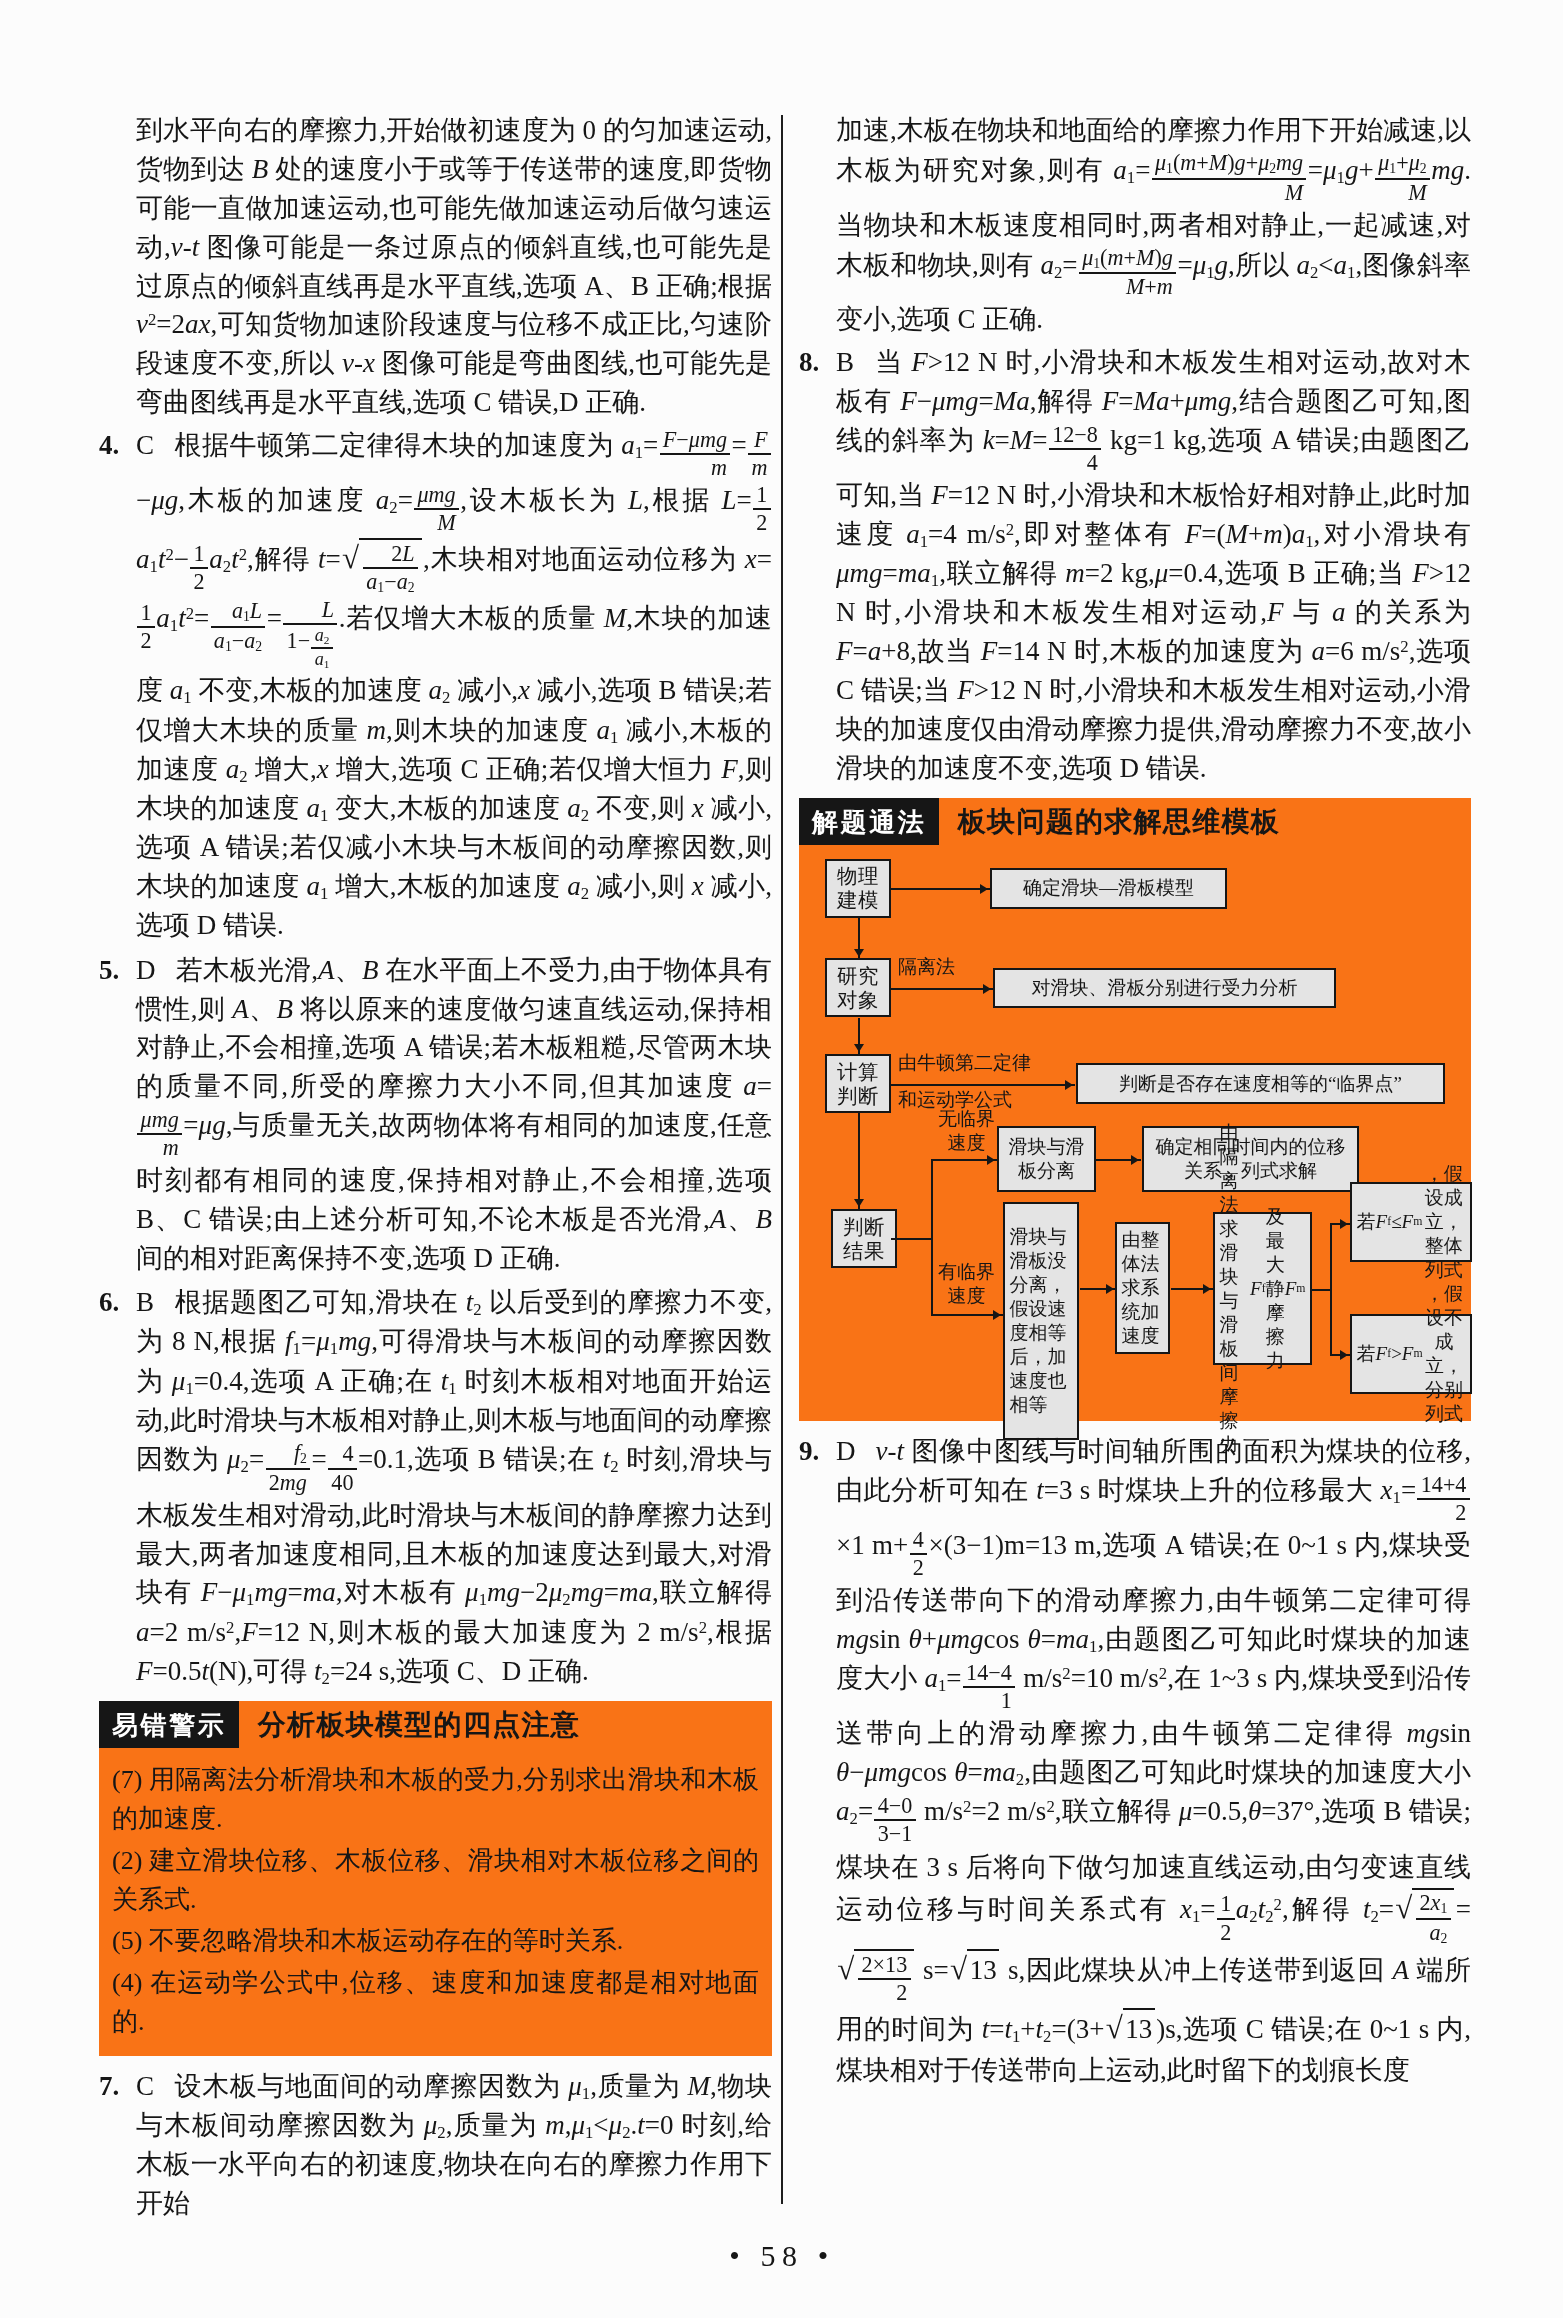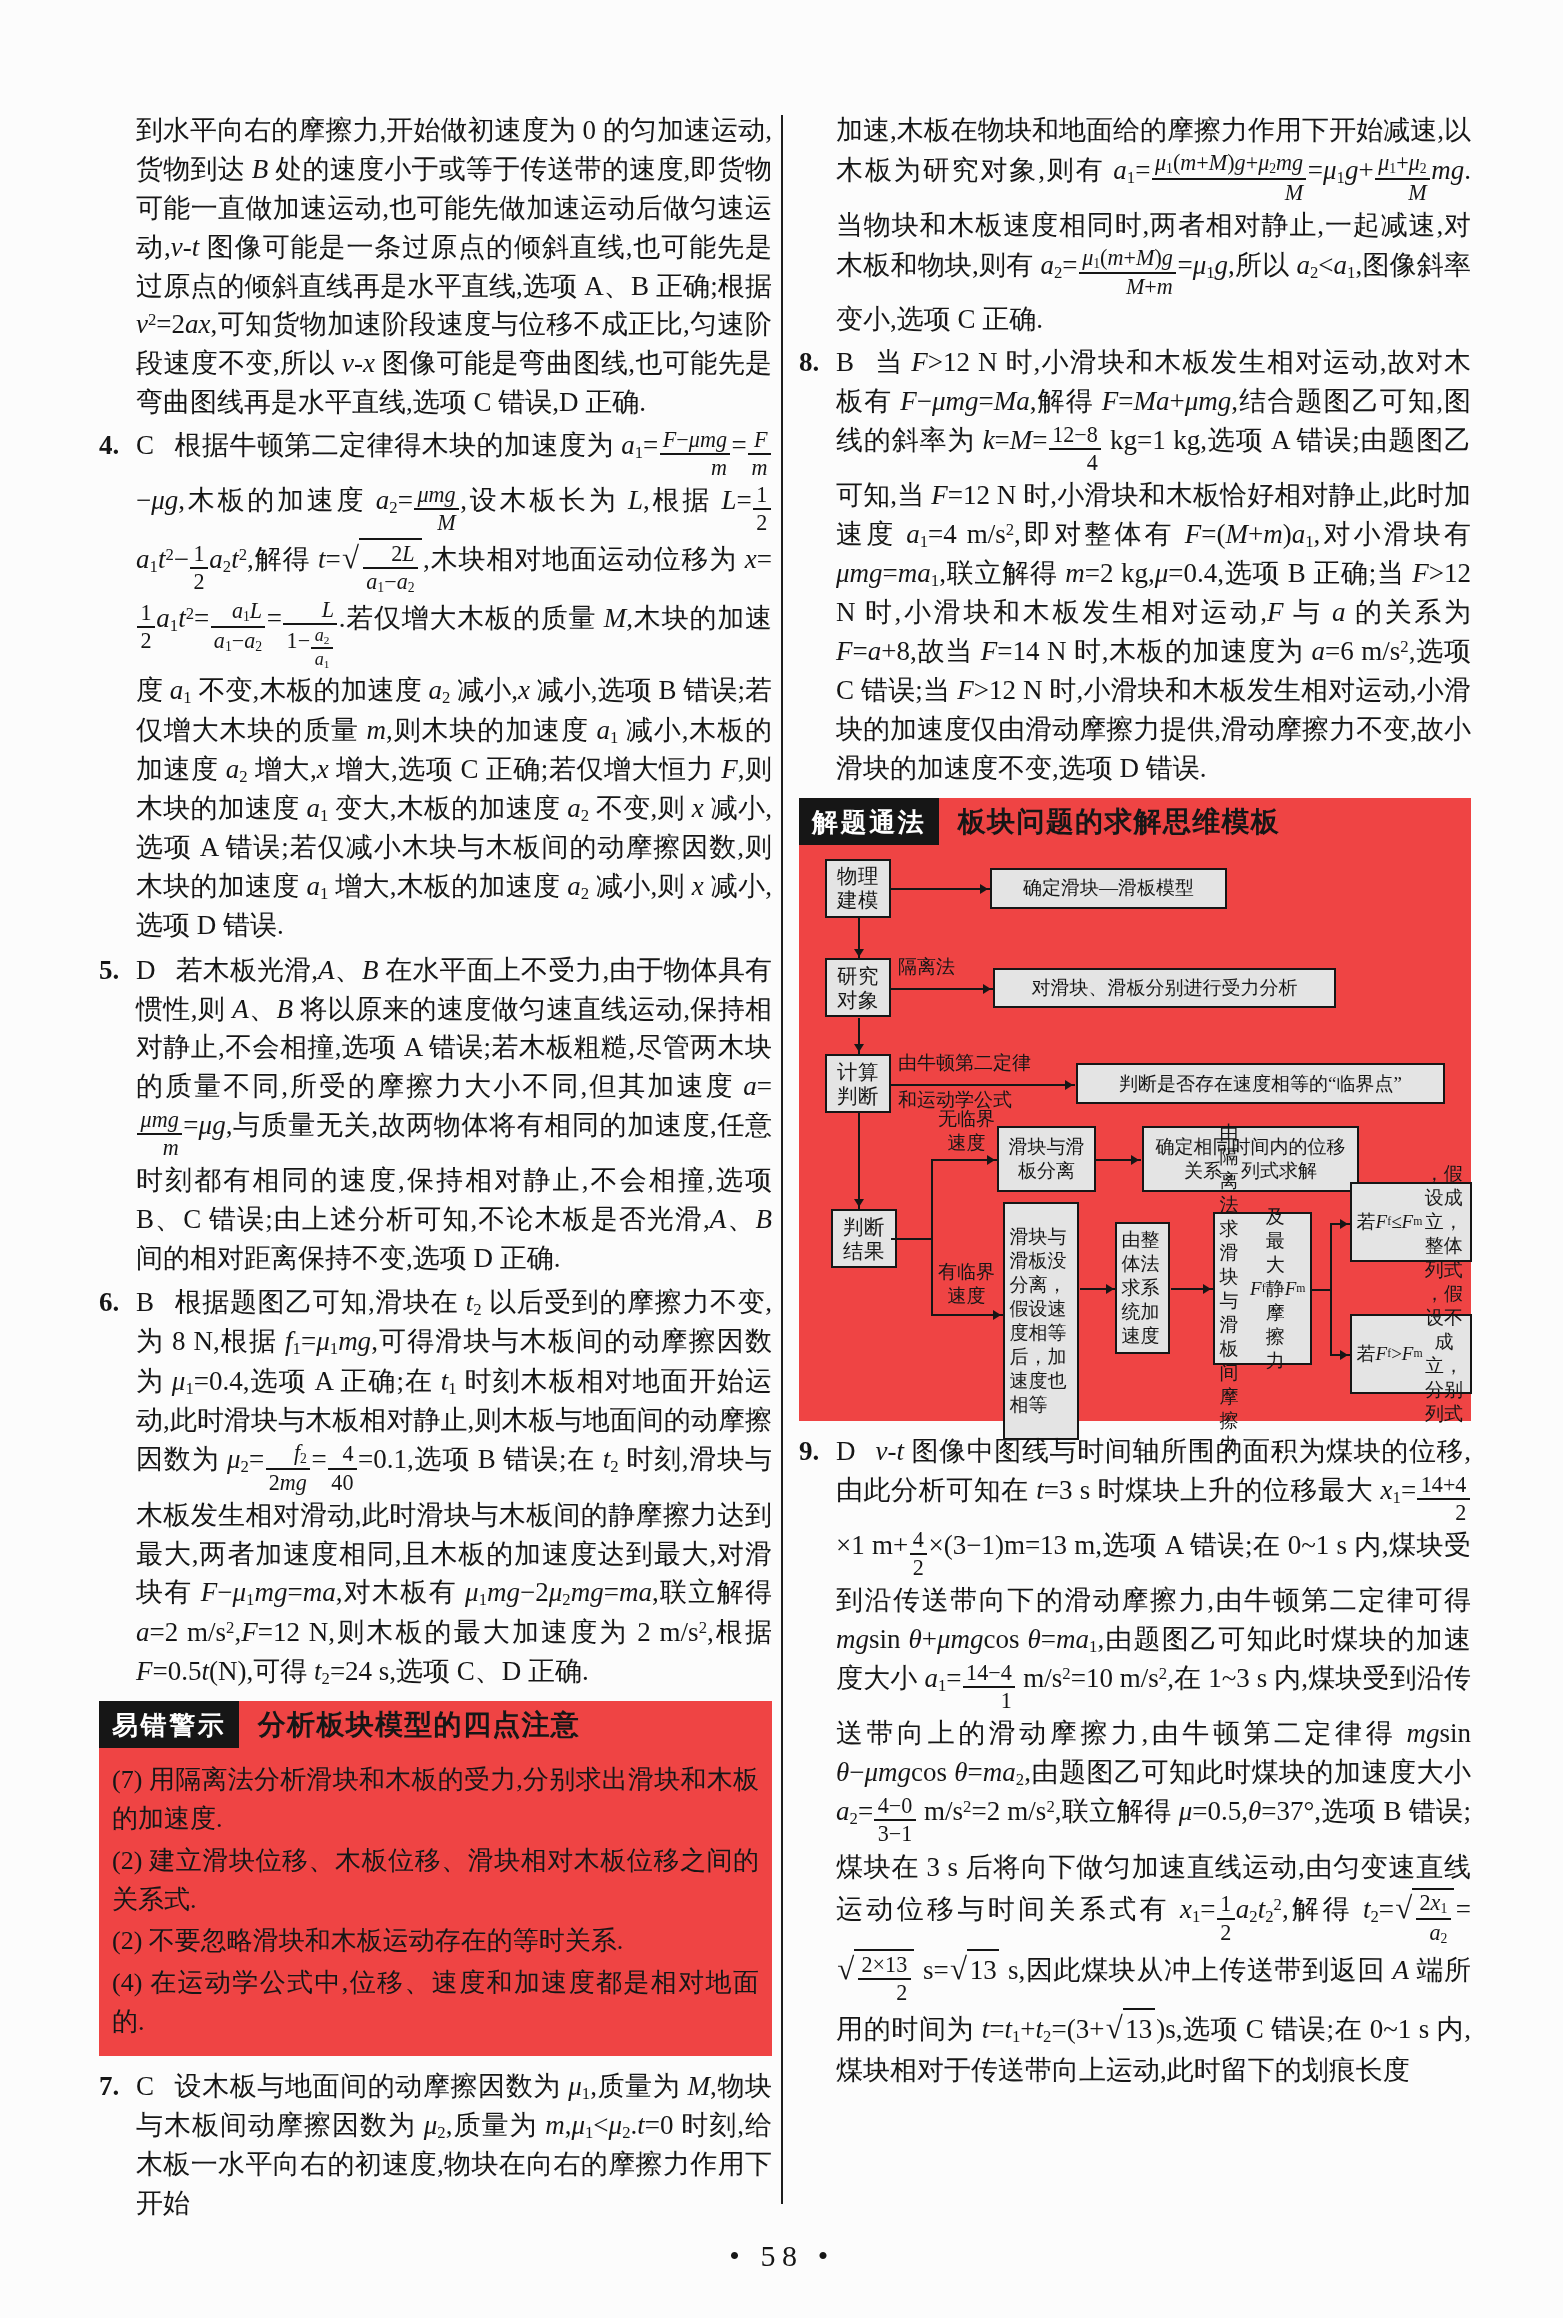--- a/index.html
+++ b/index.html
@@ -16,21 +16,21 @@
   .ans{margin-right:20px;}
   i{font-family:"Liberation Serif","DejaVu Serif",serif;}
   sub{font-size:0.62em;vertical-align:-0.25em;}
   sup{font-size:0.62em;vertical-align:0.5em;}
   .fr{display:inline-block;text-align:right;vertical-align:-0.95em;font-size:0.82em;line-height:1.18;margin:0 1.3px;}
   .fr>.nu{display:block;border-bottom:2px solid #161616;padding:0 3.3px;}
   .fr>.de{display:block;padding:0 3.3px;}
   .sq{display:inline-block;white-space:nowrap;margin:0 1.3px;}
   .sq::before{content:"√";font-size:1.15em;}
   .sq>.rd{display:inline-block;border-top:2px solid #161616;padding:0 2.6px;}
-  .panel{background:#ef4444;margin:10.5px 0;}
+  .panel{background:#f97316;margin:10.5px 0;}
   .panel-head{display:flex;align-items:center;}
   .blk-label{background:#161616;color:#ffffff;font-family:"Liberation Sans","DejaVu Sans",sans-serif;
              font-weight:bold;font-size:26px;line-height:1;padding:10.5px 13px;letter-spacing:2.6px;}
   .panel-title{font-family:"Liberation Sans","DejaVu Sans",sans-serif;font-weight:bold;
                font-size:28px;margin-left:18.4px;letter-spacing:1.3px;}
   .warn-body{padding:9.2px 13px 13px 13px;font-size:26px;line-height:1.5;}
   .wp{margin:2.6px 0;}
   .flow{position:relative;height:568px;margin-top:8px;}
   .fbox{position:absolute;background:#e4e4e4;border:2px solid #161616;box-sizing:border-box;
         display:flex;align-items:center;justify-content:center;text-align:center;
@@ -72,21 +72,21 @@
     </div>
 
     <div class="panel">
       <div class="panel-head">
         <span class="blk-label">易错警示</span>
         <span class="panel-title">分析板块模型的四点注意</span>
       </div>
       <div class="warn-body">
         <p class="wp">(7) 用隔离法分析滑块和木板的受力,分别求出滑块和木板的加速度.</p>
         <p class="wp">(2) 建立滑块位移、木板位移、滑块相对木板位移之间的关系式.</p>
-        <p class="wp">(2) 不要忽略滑块和木板运动存在的等时关系.</p>
+        <p class="wp">(5) 不要忽略滑块和木板运动存在的等时关系.</p>
         <p class="wp">(4) 在运动学公式中,位移、速度和加速度都是相对地面的.</p>
       </div>
     </div>
 
     <div class="item">
       <span class="num">7.</span>
       <span class="ans">C</span><span>设木板与地面间的动摩擦因数为 <i>μ</i><sub>1</sub>,质量为 <i>M</i>,物块与木板间动摩擦因数为 <i>μ</i><sub>2</sub>,质量为 <i>m</i>,<i>μ</i><sub>1</sub>&lt;<i>μ</i><sub>2</sub>.<i>t</i>=0 时刻,给木板一水平向右的初速度,物块在向右的摩擦力作用下开始</span>
     </div>
   </div>
 

